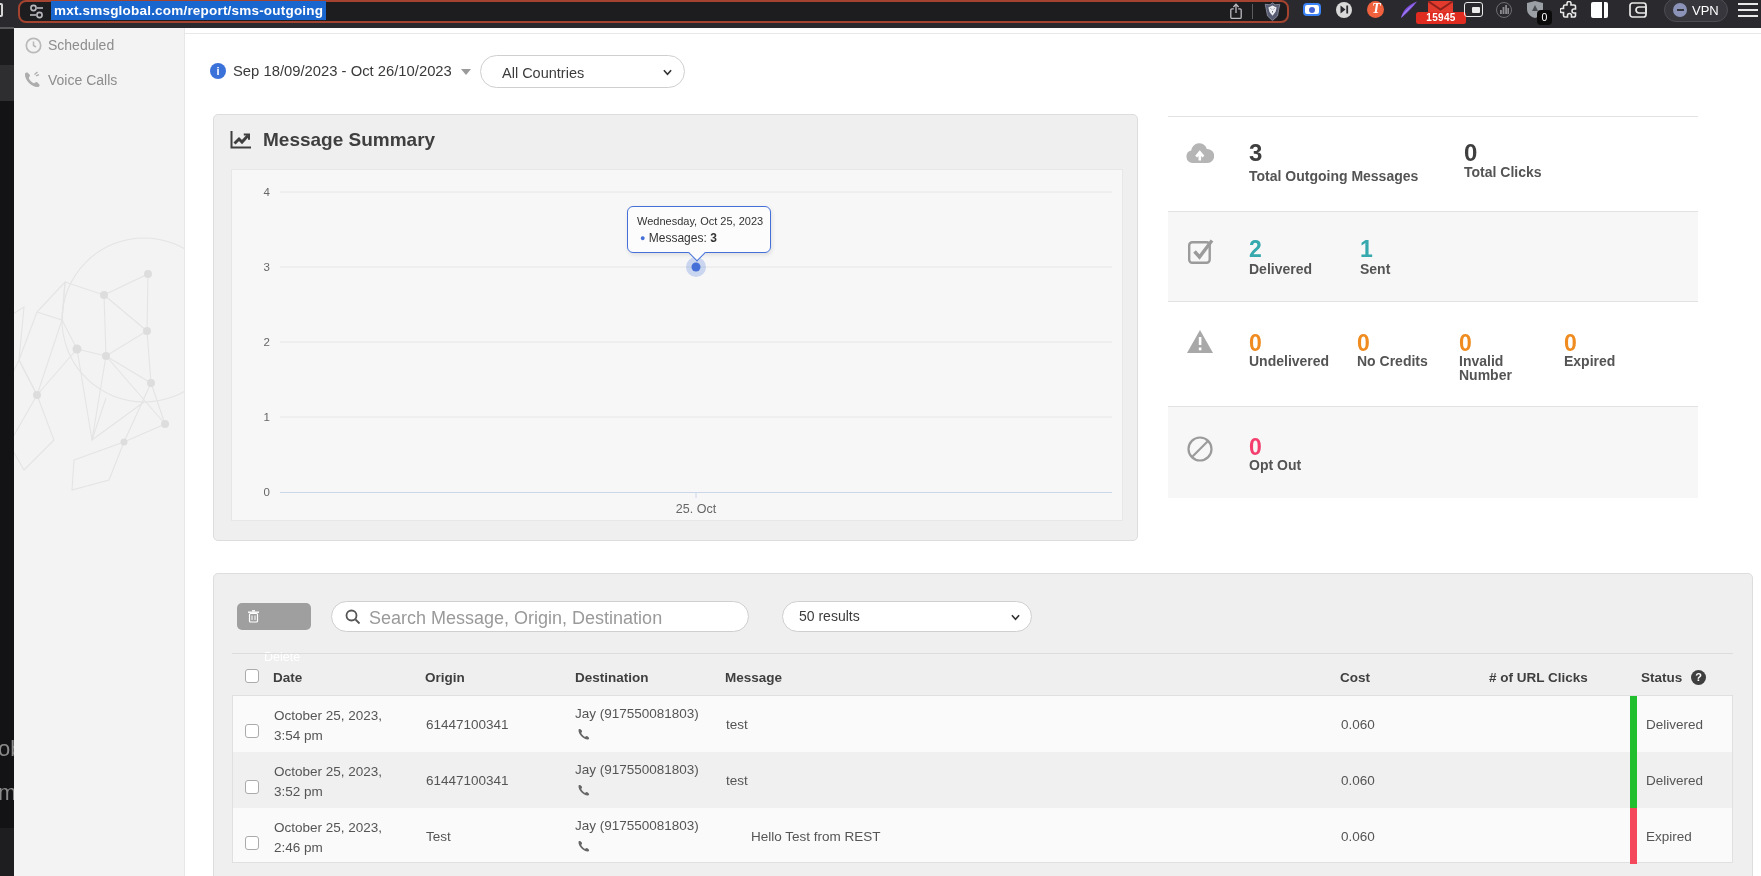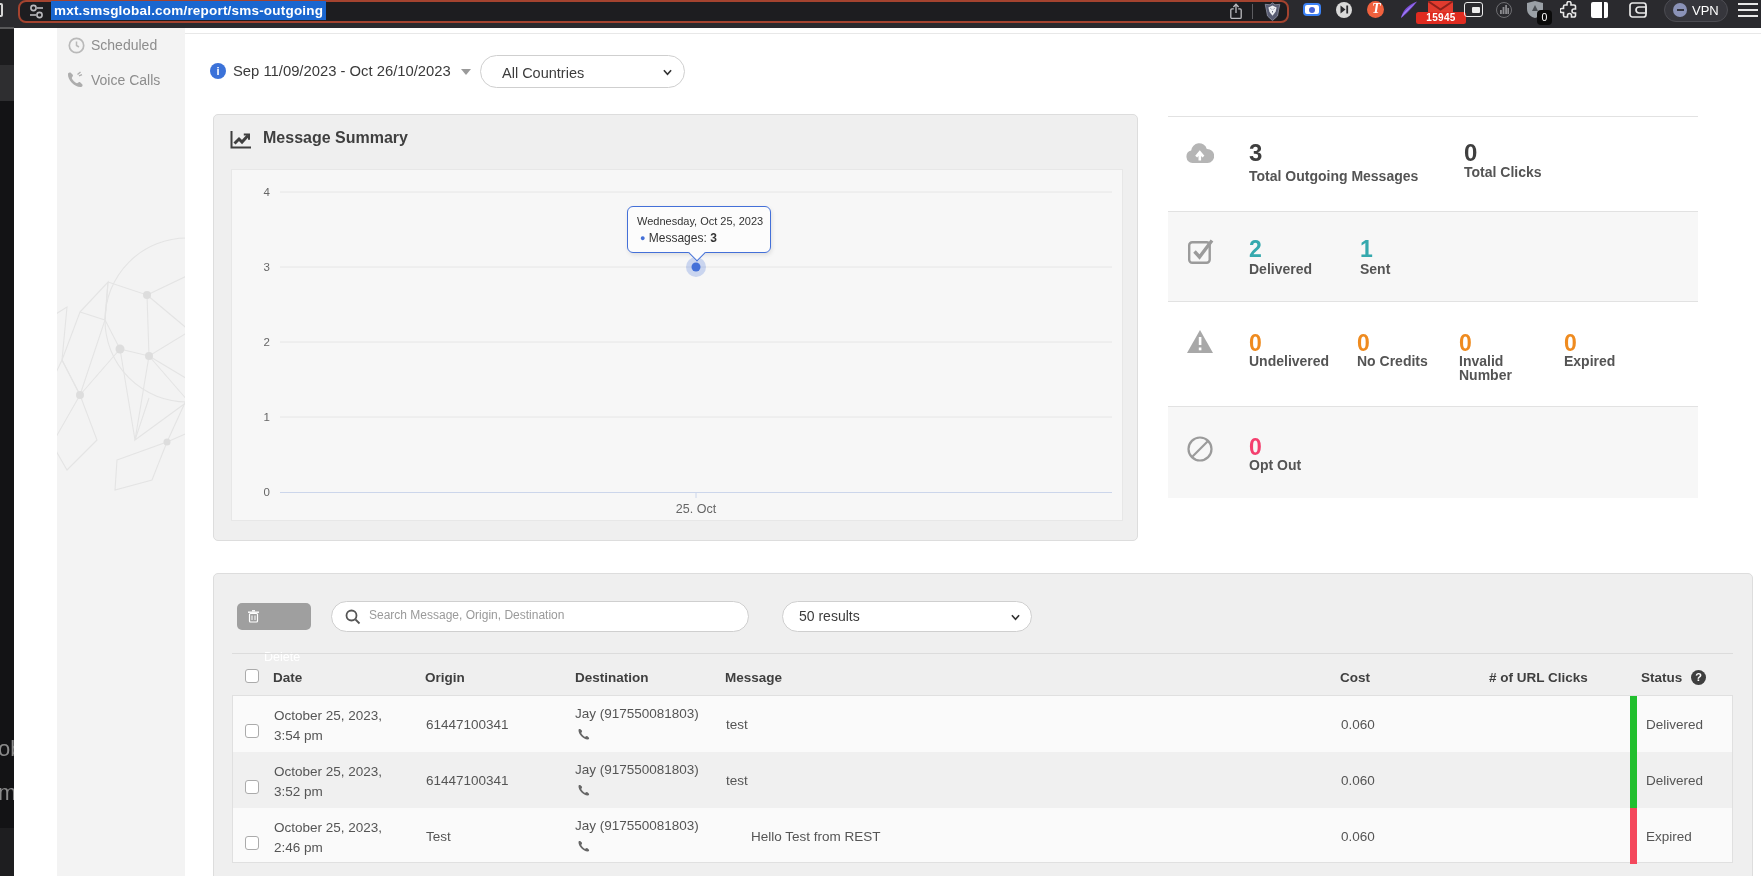--- a/index.html
+++ b/index.html
@@ -7,21 +7,21 @@
   body { font-family:"Liberation Sans", sans-serif; position:relative; background:#fff; }
   .abs { position:absolute; }
 
   
   #chrome { position:absolute; left:0; top:0; width:1761px; height:28px; background:#2a2a2e;padding-left:38px; }
   #urlbar { position:absolute; left:18px; top:0px; width:1271px; height:23px; background:#1d1d20; border:2.5px solid #a4432f; border-radius:8px; }
   #urlsel { filter:blur(0px); position:absolute; left:51px; top:1px; height:19px; background:#1a66cf; color:#fff; font-size:13.5px; font-weight:600; line-height:19px; padding:0 3px; letter-spacing:0.2px; }
 
   
   #strip { position:absolute; left:0; top:28px; width:14px; height:848px; background:#131315; overflow:hidden; }
-  #side  { position:absolute; left:14px; top:28px; width:171px; height:848px; background:#f3f3f3; border-right:1px solid #e7e7e7; overflow:hidden;margin-left:43px; }
+  #side  { position:absolute; left:14px; top:28px; width:171px; height:848px; background:#f3f3f3; border-right:1px solid #e7e7e7; overflow:hidden; }
   .menuitem { position:absolute; left:34px; color:#8d8d8d; font-size:14px; }
 
   
   #content { position:absolute; left:185px; top:28px; width:1576px; height:848px; background:#fff; }
 
   .sel { position:absolute; height:33px; border:1px solid #cfcfcf; border-radius:17px; background:#fff; font-size:14.5px; color:#3c3c3c; }
   .sel .txt { position:absolute; left:21px; top:9px; }
   .chev { position:absolute; top:12px; width:9px; height:9px; }
 
   
@@ -176,36 +176,36 @@
           <circle cx="23" cy="183" r="4"></circle>
       <circle cx="110" cy="230" r="3.5"></circle>
     </g>
   </svg>
 </div>
 
 <div id="content"></div>
 <div id="topline2" style="position:absolute;left:185px;top:33px;width:1576px;height:1px;background:#e8e8e8;"></div>
 
 <div class="abs" style="left:210px;top:63px;width:16px;height:16px;border-radius:50%;background:#3b72d9;color:#fff;font-size:11px;font-weight:700;text-align:center;line-height:16px;">i</div>
-<div class="abs" style="left:233px;top:63px;font-size:14.8px;color:#3a3a3a;">Sep 11/09/2023 - Oct 26/10/2023</div>
+<div class="abs" style="left:233px;top:63px;font-size:14.8px;color:#3a3a3a;">Sep 18/09/2023 - Oct 26/10/2023</div>
 <div class="abs" style="left:461px;top:69px;width:0;height:0;border-left:5px solid transparent;border-right:5px solid transparent;border-top:6px solid #9a9a9a;"></div>
 <div class="sel" style="left:480px;top:55px;width:205px;">
   <span class="txt">All Countries</span>
   <svg class="chev" style="left:182px;" viewBox="0 0 10 10">
         <path d="M1 2.5 L5 7 L9 2.5" fill="none" stroke="#333" stroke-width="1.8"></path>
       </svg>
 </div>
 
 <div class="card" id="card1" style="left:213px;top:114px;width:925px;height:427px;">
   <svg class="abs" style="left:16px;top:16px;" width="22" height="18" viewBox="0 0 22 18">
     <path d="M1.5 0 V16.5 H21" fill="none" stroke="#3f3f3f" stroke-width="2"></path>
     <path d="M4.5 12.5 L9 8 L12 11 L18 4.5" fill="none" stroke="#3f3f3f" stroke-width="3"></path>
     <path d="M13.8 3.5 L19 3.5 L19 8.7" fill="none" stroke="#3f3f3f" stroke-width="2"></path>
   </svg>
-  <div class="abs" style="left:49px;top:14px;font-size:16px;font-weight:700;color:#3f3f3f;">Message Summary</div>
+  <div class="abs" style="left:49px;top:14px;font-size:19px;font-weight:700;color:#3f3f3f;">Message Summary</div>
   <div id="chartbox">
     <svg width="890" height="350" viewBox="0 0 890 350">
       <g stroke="#e6e6e6" stroke-width="1">
         <line x1="48" y1="22" x2="880" y2="22"></line>
         <line x1="48" y1="97" x2="880" y2="97"></line>
         <line x1="48" y1="172" x2="880" y2="172"></line>
         <line x1="48" y1="247" x2="880" y2="247"></line>
       </g>
       <line x1="48" y1="322.5" x2="880" y2="322.5" stroke="#ccd6eb" stroke-width="1"></line>
       <line x1="464" y1="322.5" x2="464" y2="328" stroke="#ccd6eb" stroke-width="1"></line>
@@ -285,21 +285,21 @@
       <line x1="7" y1="5.5" x2="7" y2="10" stroke="#fff" stroke-width="1"></line>
     </svg>
     <span style="position:absolute;left:27px;top:6px;font-size:12.5px;margin-top:41px;">Delete</span>
   </div>
 
   <div class="abs" style="left:117px;top:27px;width:418px;height:31px;background:#fff;border:1px solid #cfcfcf;border-radius:16px;">
     <svg class="abs" style="left:13px;top:7px;" width="16" height="16" viewBox="0 0 16 16">
       <circle cx="6.5" cy="6.5" r="5" fill="none" stroke="#555" stroke-width="1.8"></circle>
       <line x1="10.5" y1="10.5" x2="14.5" y2="14.5" stroke="#555" stroke-width="1.8"></line>
     </svg>
-    <span style="position:absolute;left:37px;top:6px;font-size:12px;color:#9a9a9a;">Search Message, Origin, Destination</span>
+    <span style="position:absolute;left:37px;top:6px;font-size:18px;color:#9a9a9a;">Search Message, Origin, Destination</span>
   </div>
 
   <div class="sel" style="left:568px;top:27px;width:250px;height:31px;">
     <span class="txt" style="left:16px;top:6px;font-size:14px;">50 results</span>
     <svg class="chev" style="left:228px;top:11px;" viewBox="0 0 10 10">
           <path d="M1 2.5 L5 7 L9 2.5" fill="none" stroke="#333" stroke-width="1.8"></path>
         </svg>
   </div>
   <div class="abs" style="left:18px;top:79px;width:1501px;height:1px;background:#dcdcdc;"></div>
 

